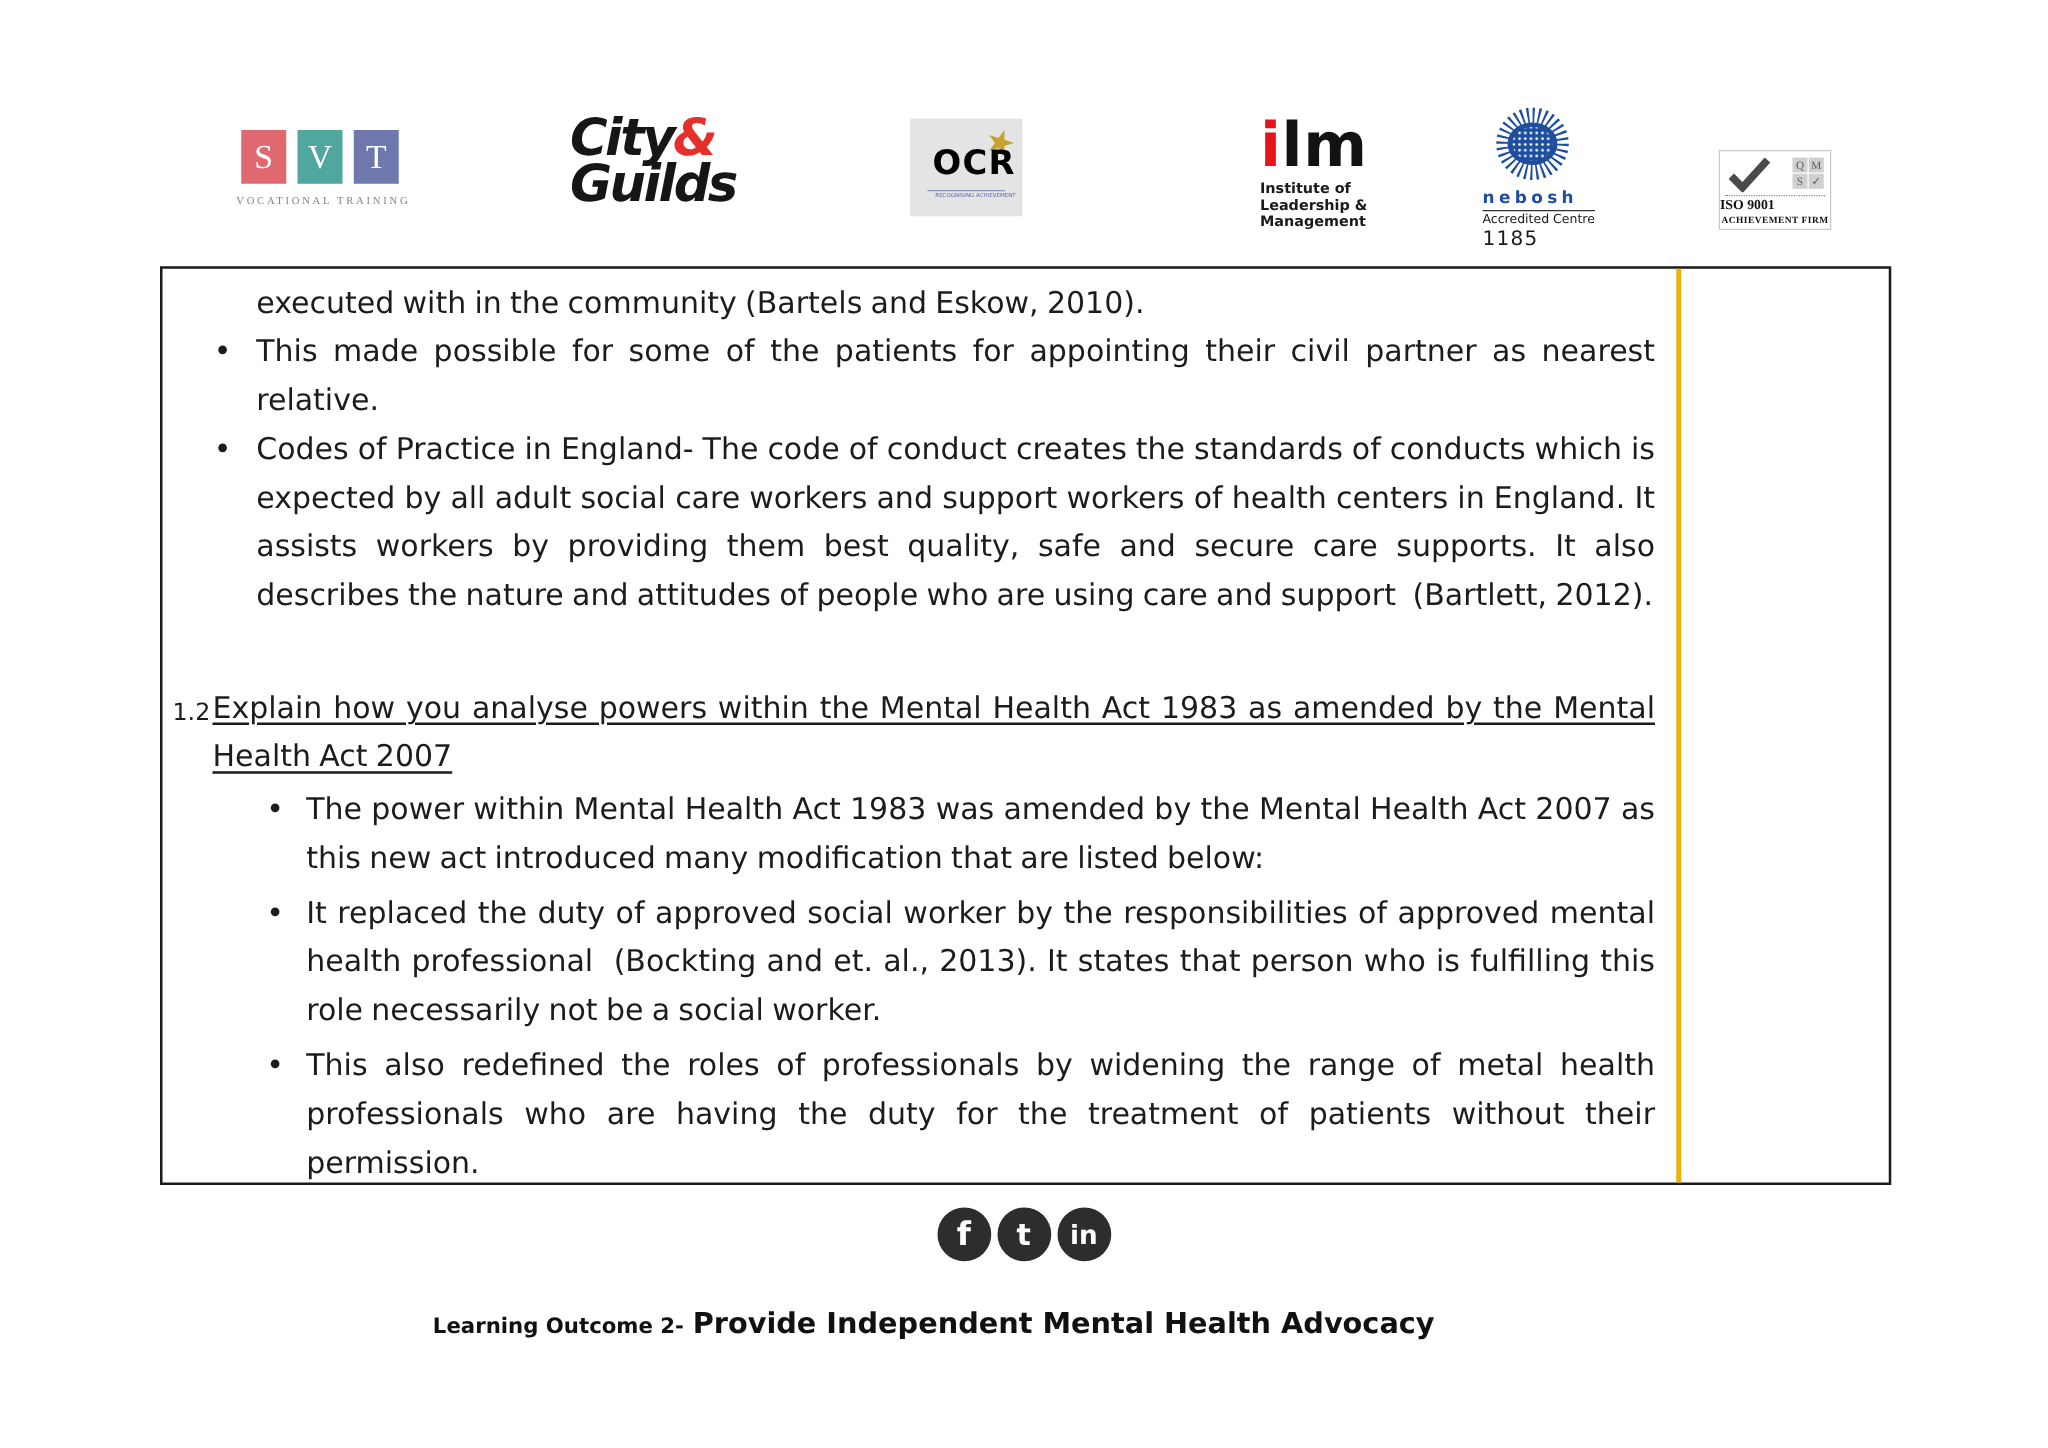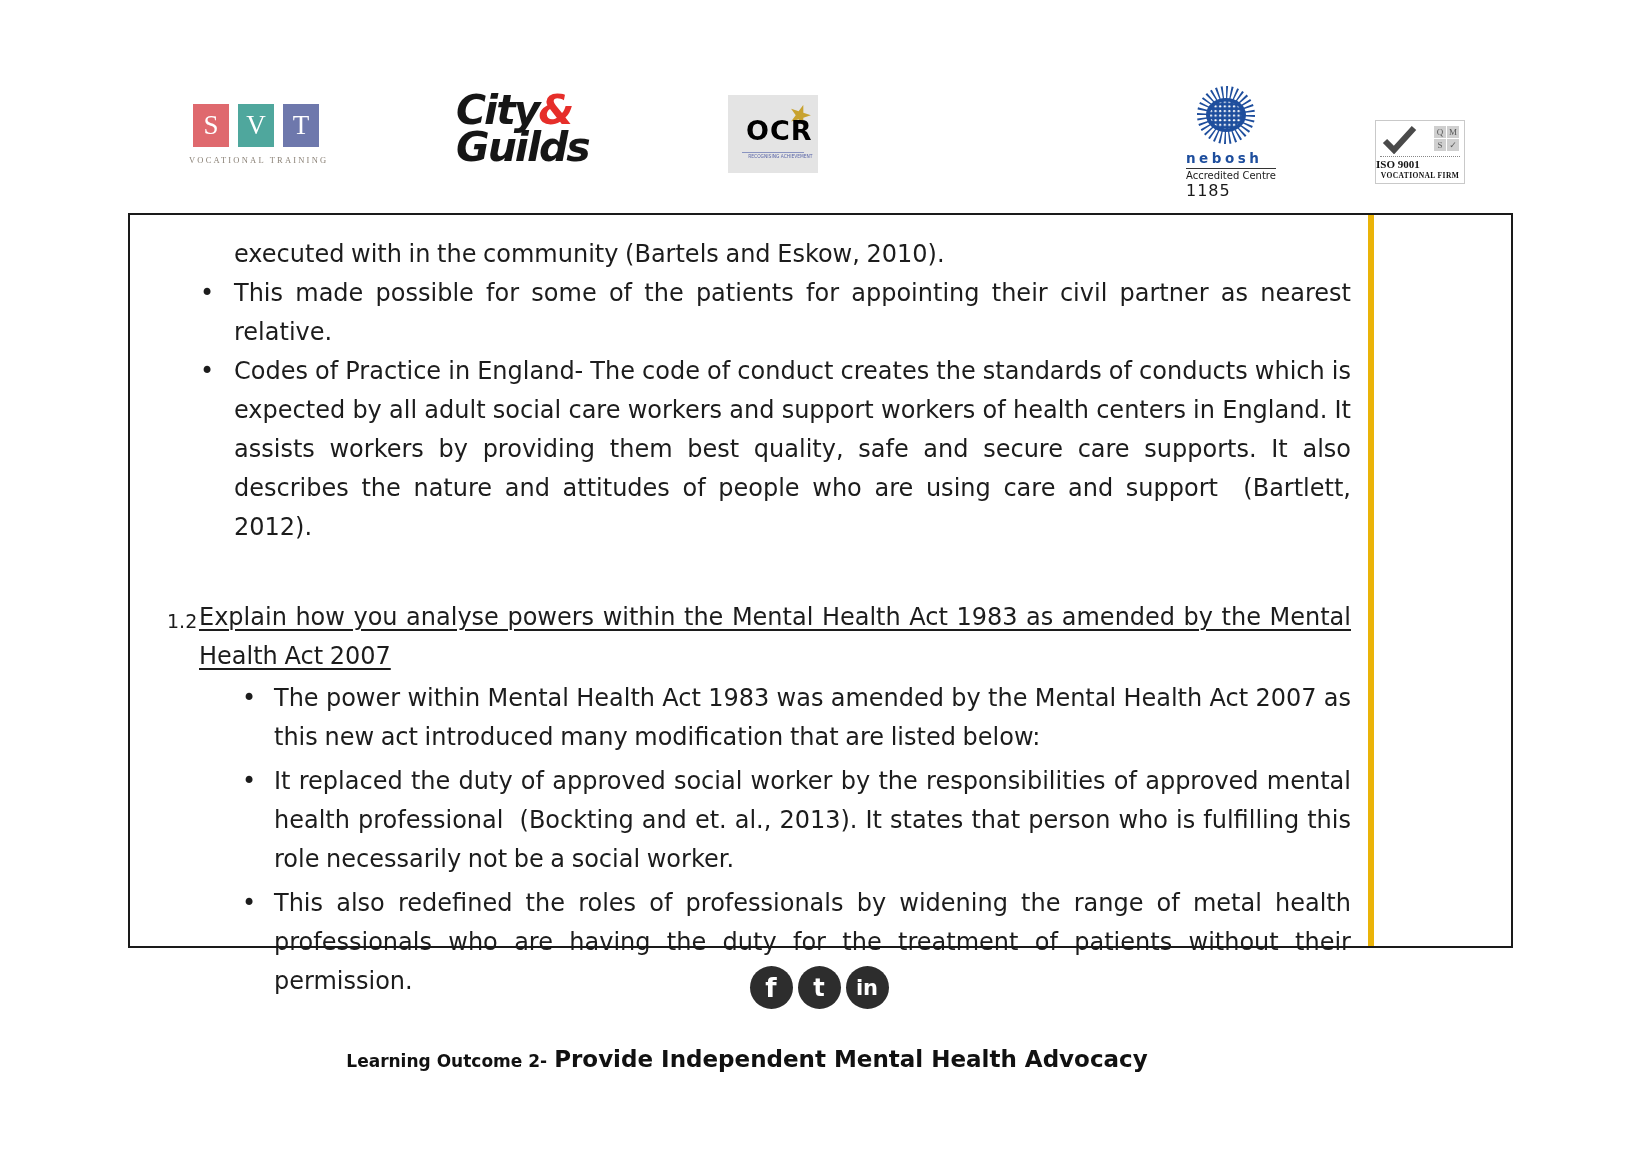--- a/index.html
+++ b/index.html
@@ -43,21 +43,21 @@
                 font-size:9px;display:flex;align-items:center;justify-content:center;}
   .iso-divider{position:absolute;left:4px;right:4px;top:35px;border-top:1px dotted #888;}
   .iso-title{position:absolute;top:37px;width:100%;text-align:left;font-family:"Liberation Serif",serif;
              font-weight:700;font-size:11px;color:#111;}
   .iso-sub{position:absolute;top:50px;width:100%;text-align:center;font-family:"Liberation Serif",serif;
            font-weight:700;font-size:7.5px;letter-spacing:0.4px;color:#111;}
 
   
   .doc-table{position:absolute;left:128px;top:213px;width:1381px;height:731px;border:2px solid #1a1a1a;
              display:flex;background:#fff;}
-  .cell-main{width:1215px;box-sizing:border-box;border-right:6px solid #eab308;padding-top:20px;margin-left:29px;}
+  .cell-main{width:1215px;box-sizing:border-box;border-right:4px solid #eab308;padding-top:8px;}
   .cell-side{flex:1;}
 
   .cell-main > div{font-size:24px;line-height:39px;text-align:justify;word-spacing:-1px;color:#1c1c1c;}
   .p-plain{padding:0 17px 0 75px;}
   .p-b1{position:relative;padding:0 17px 0 75px;}
   .p-b1 .blt{position:absolute;left:41px;top:0;}
   .p-b2{position:relative;padding:0 17px 0 115px;}
   .p-b2 .blt{position:absolute;left:83px;top:0;}
   .p-b2 + .p-b2{margin-top:5px;}
   .p-heading{position:relative;padding:0 17px 0 40px;margin-top:51px;margin-bottom:3px;}
@@ -95,20 +95,28 @@
     <div>Guilds</div>
   </div>
 
   <div class="logo-ocr">
     <span class="ocr-star">★</span>
     <span class="ocr-name">OCR</span>
     <span class="ocr-line"></span>
     <span class="ocr-tagline">RECOGNISING ACHIEVEMENT</span>
   </div>
 
+  <div class="logo-ilm">
+    <div class="ilm-word"><span class="ilm-i">i</span><span>lm</span></div>
+    <div class="ilm-lines">
+      <div>Institute of</div>
+      <div>Leadership &amp;</div>
+      <div>Management</div>
+    </div>
+  </div>
 
   <div class="logo-nebosh">
     <svg width="80" height="62" viewBox="0 0 80 62">
       <defs>
         <pattern id="dots" width="4.6" height="4.6" patternUnits="userSpaceOnUse">
           <circle cx="2" cy="2" r="1.1" fill="#fff"></circle>
         </pattern>
       </defs>
       <circle cx="40" cy="29" r="21" fill="none" stroke="#1e4e9d" stroke-width="16" stroke-dasharray="1.5 2.6"></circle>
       <ellipse cx="40" cy="29" rx="20" ry="17" fill="#1e4e9d"></ellipse>
@@ -124,21 +132,21 @@
       <path d="M4 15 L13 24 L33 2" fill="none" stroke="#4a4a4a" stroke-width="6"></path>
     </svg>
     <div class="iso-qms">
       <span>Q</span>
         <span>M</span>
       <span>S</span>
         <span>✓</span>
     </div>
     <div class="iso-divider"></div>
     <div class="iso-title">ISO 9001</div>
-    <div class="iso-sub">VOCATIONAL FIRM</div>
+    <div class="iso-sub">ACHIEVEMENT FIRM</div>
   </div>
 
   <div class="doc-table">
     <div class="cell-main">
 
       <div class="p-plain">executed with in the community (Bartels and Eskow, 2010).</div>
 
       <div class="p-b1">
         <span class="blt">•</span>
         <span>This made possible for some of the patients for appointing their civil partner as nearest relative.</span>

